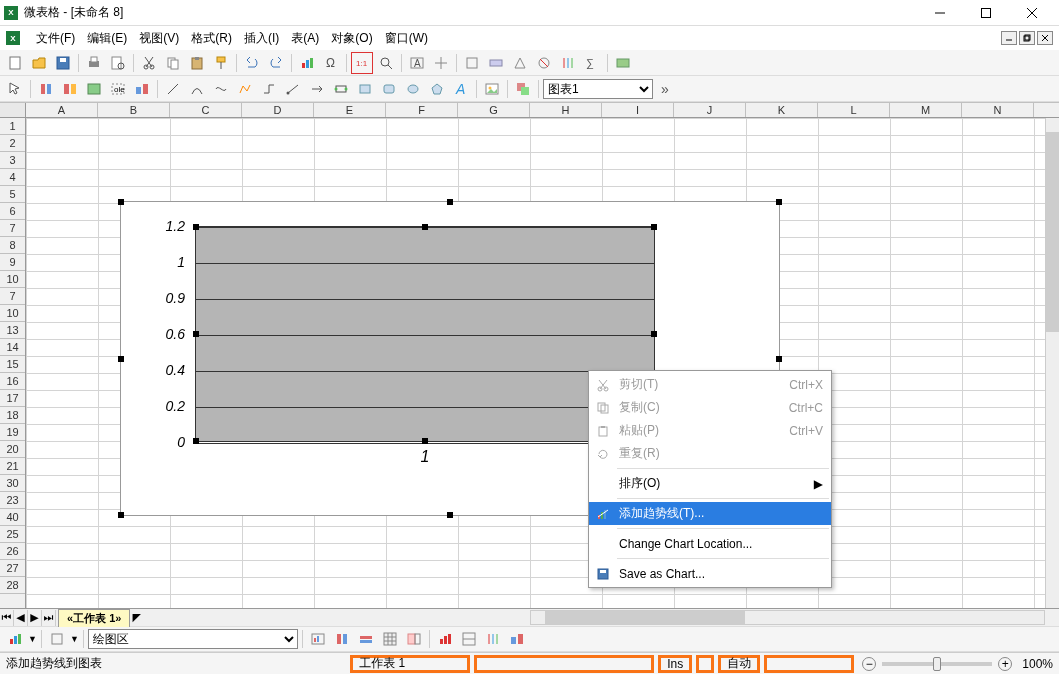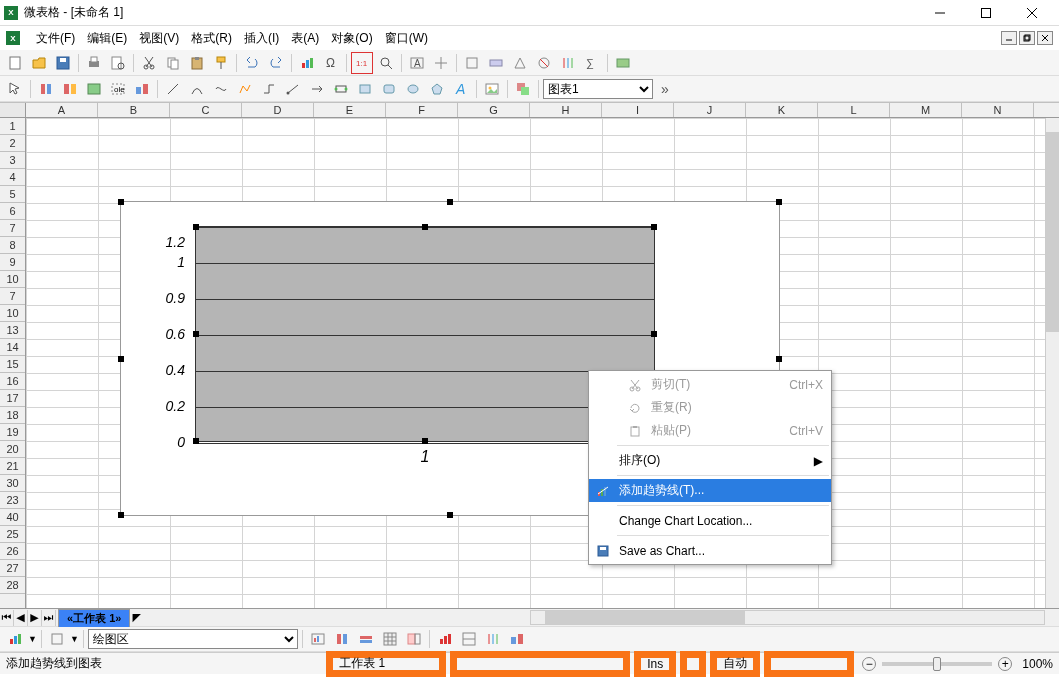--- a/index.html
+++ b/index.html
@@ -32,48 +32,48 @@
 .chart-obj { position: absolute; left: 94px; top: 83px; width: 660px; height: 315px; background: #fff; border: 1px solid #999; }
 .chart-handles .h { position: absolute; width: 6px; height: 6px; background: #000; }
 .chart-plot { position: absolute; left: 74px; top: 24px; width: 460px; height: 216px; background: #b5b5b5; border: 1px solid #333; }
 .chart-plot .ph { position: absolute; width: 6px; height: 6px; background: #000; }
 .y-axis { position: absolute; left: 0; top: 24px; width: 70px; height: 216px; }
 .y-tick { position: absolute; right: 6px; transform: translateY(-50%); font-style: italic; font-size: 14px; color: #000; }
 .plot-grid .pg-h { position: absolute; left: 0; right: 0; height: 1px; background: #333; }
 .x-label { position: absolute; left: 74px; top: 246px; width: 460px; text-align: center; font-style: italic; font-size: 16px; color: #000; }
 .context-menu { position: absolute; left: 562px; top: 252px; width: 244px; background: #fff; border: 1px solid #999; box-shadow: 2px 2px 4px rgba(0,0,0,.25); z-index: 100; padding: 2px 0; }
 .cm-item { height: 23px; display: flex; align-items: center; padding: 0 8px 0 30px; position: relative; color: #000; }
-.cm-item.disabled { color: #9a9a9a; margin-left: 32px; }
+.cm-item.disabled { color: #9a9a9a; }
 .cm-item.highlight { background: #2a7de1; color: #fff; }
 .cm-item .cm-icon { position: absolute; left: 6px; width: 16px; height: 16px; display: flex; align-items: center; justify-content: center; }
 .cm-item .cm-short { margin-left: auto; color: inherit; }
 .cm-item .cm-arrow { margin-left: auto; }
 .cm-sep { height: 1px; background: #ddd; margin: 3px 2px 3px 28px; }
 .sheet-tabs { height: 18px; background: #f0f0f0; display: flex; align-items: center; border-top: 1px solid #999; font-size: 11px; position: relative; }
 .tab-nav { width: 14px; height: 16px; display: flex; align-items: center; justify-content: center; border-right: 1px solid #ccc; }
-.sheet-tab { padding: 1px 8px; background: #3b82f6; border: 1px solid #999; border-bottom: none; margin-left: 2px; font-weight: bold; }
+.sheet-tab { padding: 1px 8px; background: #fef9c3; border: 1px solid #999; border-bottom: none; margin-left: 2px; font-weight: bold; }
 .hscroll { position: absolute; left: 530px; right: 14px; top: 1px; height: 15px; background: #eee; border: 1px solid #ccc; }
 .hscroll .thumb { position: absolute; left: 14px; width: 200px; top: 0; bottom: 0; background: #cdcdcd; }
 .vscroll { position: absolute; right: 0; top: 0; bottom: 0; width: 14px; background: #eee; border-left: 1px solid #ccc; }
 .vscroll .thumb { position: absolute; top: 14px; height: 200px; left: 0; right: 0; background: #cdcdcd; }
 .toolbar2 { height: 26px; background: #f5f5f5; display: flex; align-items: center; padding: 2px 4px; gap: 2px; border-top: 1px solid #ddd; border-bottom: 1px solid #ddd; }
 .statusbar { height: 22px; background: #f5f5f5; display: flex; align-items: center; padding: 0 6px; border-top: 1px solid #ccc; font-size: 12px; }
-.sb-cell { border: 7px solid #f97316; padding: 6px 6px; margin-left: 4px; height: 18px; display: flex; align-items: center; }
+.sb-cell { border: 3px solid #f97316; padding: 6px 6px; margin-left: 4px; height: 18px; display: flex; align-items: center; }
 .sb-spacer { flex: 1; }
 .zoom-slider { width: 110px; height: 4px; background: #ccc; position: relative; margin: 0 6px; }
 .zoom-slider .mid { position: absolute; left: 50%; top: -3px; width: 1px; height: 10px; background: #888; }
 .zoom-slider .knob { position: absolute; left: 50%; top: -5px; width: 8px; height: 14px; background: #eee; border: 1px solid #888; border-radius: 2px; transform: translateX(-50%); }
 svg { display: block; }
 </style>
 </head>
 <body>
 
 <div class="titlebar">
   <span class="app-icon">X</span>
-  <span class="title-text">微表格 - [未命名 1]</span>
+  <span class="title-text">微表格 - [未命名 8]</span>
   <div class="win-controls">
     <div class="win-btn">
         <svg viewBox="0 0 10 10">
           <line x1="0" y1="5" x2="10" y2="5" stroke="#000" stroke-width="1"></line>
         </svg>
       </div>
     <div class="win-btn">
         <svg viewBox="0 0 10 10">
           <rect x="0.5" y="0.5" width="9" height="9" fill="none" stroke="#000"></rect>
         </svg>
@@ -494,21 +494,21 @@
       </div>
 
     <div class="chart-obj">
       <div class="y-axis" id="yaxis">
           <div class="y-tick" style="top: 216px;">0</div>
           <div class="y-tick" style="top: 180px;">0.2</div>
           <div class="y-tick" style="top: 144px;">0.4</div>
           <div class="y-tick" style="top: 108px;">0.6</div>
           <div class="y-tick" style="top: 72px;">0.9</div>
           <div class="y-tick" style="top: 36px;">1</div>
-          <div class="y-tick" style="top: 16px;">1.2</div>
+          <div class="y-tick" style="top: 0px;">1.2</div>
         </div>
       <div class="chart-plot">
         <div class="plot-grid" id="plotgrid">
             <div class="pg-h" style="top: 216px;"></div>
             <div class="pg-h" style="top: 180px;"></div>
             <div class="pg-h" style="top: 144px;"></div>
             <div class="pg-h" style="top: 108px;"></div>
             <div class="pg-h" style="top: 72px;"></div>
             <div class="pg-h" style="top: 36px;"></div>
             <div class="pg-h" style="top: 0px;"></div>
@@ -544,35 +544,45 @@
               <line x1="4" y1="11" x2="11" y2="2" stroke="#aaa"></line>
               <line x1="10" y1="11" x2="3" y2="2" stroke="#aaa"></line>
             </svg>
           </span>
         <span>剪切(T)</span>
           <span class="cm-short">Ctrl+X</span>
       </div>
       <div class="cm-item disabled">
         <span class="cm-icon">
             <svg width="14" height="14">
-              <path d="M3 7a4 4 0 1 1 1 3" fill="none" stroke="#aaa"></path>
-              <path d="M2 8l2 2 2-2" fill="none" stroke="#aaa"></path>
+              <rect x="2" y="2" width="7" height="8" fill="none" stroke="#aaa"></rect>
+              <rect x="5" y="4" width="7" height="8" fill="none" stroke="#aaa"></rect>
             </svg>
           </span>
-        <span>重复(R)</span>
+        <span>复制(C)</span>
+          <span class="cm-short">Ctrl+C</span>
       </div>
       <div class="cm-item disabled">
         <span class="cm-icon">
             <svg width="14" height="14">
               <rect x="3" y="3" width="8" height="9" fill="none" stroke="#aaa"></rect>
               <rect x="5" y="2" width="4" height="2" fill="#aaa"></rect>
             </svg>
           </span>
         <span>粘贴(P)</span>
           <span class="cm-short">Ctrl+V</span>
+      </div>
+      <div class="cm-item disabled">
+        <span class="cm-icon">
+            <svg width="14" height="14">
+              <path d="M3 7a4 4 0 1 1 1 3" fill="none" stroke="#aaa"></path>
+              <path d="M2 8l2 2 2-2" fill="none" stroke="#aaa"></path>
+            </svg>
+          </span>
+        <span>重复(R)</span>
       </div>
       <div class="cm-sep"></div>
       <div class="cm-item">
         <span>排序(O)</span>
           <span class="cm-arrow">▶</span>
       </div>
       <div class="cm-sep"></div>
       <div class="cm-item highlight">
         <span class="cm-icon">
             <svg width="14" height="14">

